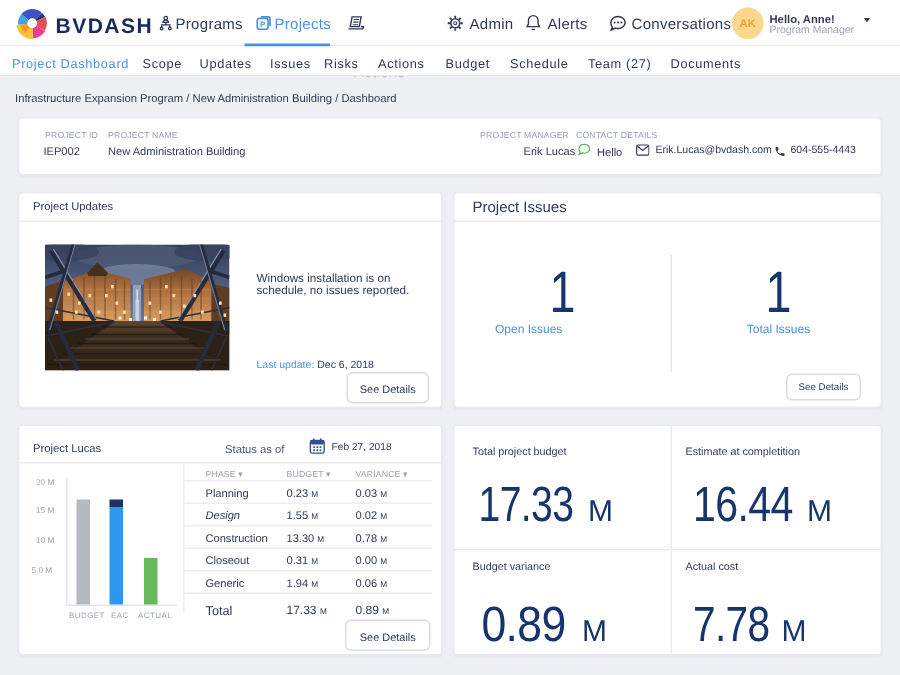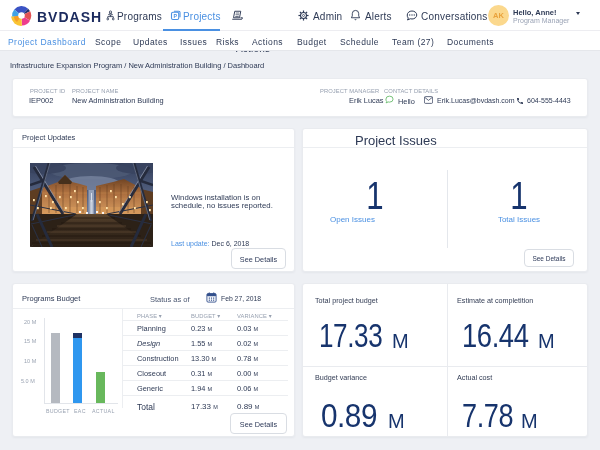--- a/index.html
+++ b/index.html
@@ -281,36 +281,36 @@
       <rect x="119" y="46" width="1.8" height="2.2"></rect>
   </g>
   <g fill="#ffffff" opacity="0.9">
     <rect x="49" y="48" width="2" height="2"></rect>
       <rect x="56" y="49" width="2" height="2"></rect>
       <rect x="66" y="48" width="2" height="2"></rect>
       <rect x="72" y="49" width="2" height="2"></rect>
   </g>
 </svg>
 
-<div class="abs" style="left:171px;top:194px;width:104px;font-size:7.8px;color:#2e3a55;line-height:8.4px;">Windows installation is on schedule, no issues reported.</div>
+<div class="abs" style="left:171px;top:182px;width:104px;font-size:7.8px;color:#2e3a55;line-height:8.4px;">Windows installation is on schedule, no issues reported.</div>
 <div class="abs" style="left:171px;top:240px;font-size:7px;"><span class="blue">Last update:</span> <span style="color:#2e3a55;">Dec 6, 2018</span></div>
 <div class="btn" style="left:231px;top:248px;width:55px;height:21px;line-height:21px;">See Details</div>
 
 <div class="card" style="left:302px;top:128px;width:286px;height:144px;"></div>
-<div class="abs" style="left:315px;top:133px;font-size:13px;color:#2e3a55;margin-left:40px;">Project Issues</div>
+<div class="abs" style="left:315px;top:133px;font-size:10px;color:#2e3a55;">Project Issues</div>
 <div class="abs" style="left:303px;top:147px;width:284px;height:1px;background:#eceef1;"></div>
 <div class="abs" style="left:447px;top:170px;width:1px;height:78px;background:#e4e7ec;"></div>
 <div class="abs" style="left:330px;top:174px;width:90px;text-align:center;font-size:39px;color:#17346d;transform:scaleX(0.8);">1</div>
 <div class="abs blue" style="left:330px;top:215px;width:90px;font-size:8px;">Open Issues</div>
 <div class="abs" style="left:474px;top:174px;width:90px;text-align:center;font-size:39px;color:#17346d;transform:scaleX(0.8);">1</div>
 <div class="abs blue" style="left:474px;top:215px;width:90px;text-align:center;font-size:8px;">Total Issues</div>
 <div class="btn" style="left:524px;top:249px;width:50px;height:18px;line-height:18px;font-size:6.5px;">See Details</div>
 
 <div class="card" style="left:12px;top:283px;width:283px;height:154px;"></div>
-<div class="abs" style="left:22px;top:294px;font-size:7.5px;color:#2e3a55;">Programs Budget</div>
+<div class="abs" style="left:22px;top:294px;font-size:7.5px;color:#2e3a55;">Project Lucas</div>
 <div class="abs" style="left:150px;top:295px;font-size:7.5px;color:#4a5670;">Status as of</div>
 <svg class="abs" style="left:206px;top:292px;" width="11" height="11" viewBox="0 0 24 24">
     <rect x="2" y="3.5" width="20" height="18.5" rx="2.5" fill="none" stroke="#33508c" stroke-width="2"></rect>
     <rect x="2" y="3.5" width="20" height="6" rx="2.5" fill="#33508c"></rect>
     <path d="M7 1.5v4M17 1.5v4" stroke="#33508c" stroke-width="2.2" stroke-linecap="round"></path>
     <g fill="#33508c">
       <rect x="6" y="12" width="2.6" height="2.6"></rect>
       <rect x="10.7" y="12" width="2.6" height="2.6"></rect>
       <rect x="15.4" y="12" width="2.6" height="2.6"></rect>
       <rect x="6" y="16.5" width="2.6" height="2.6"></rect>

